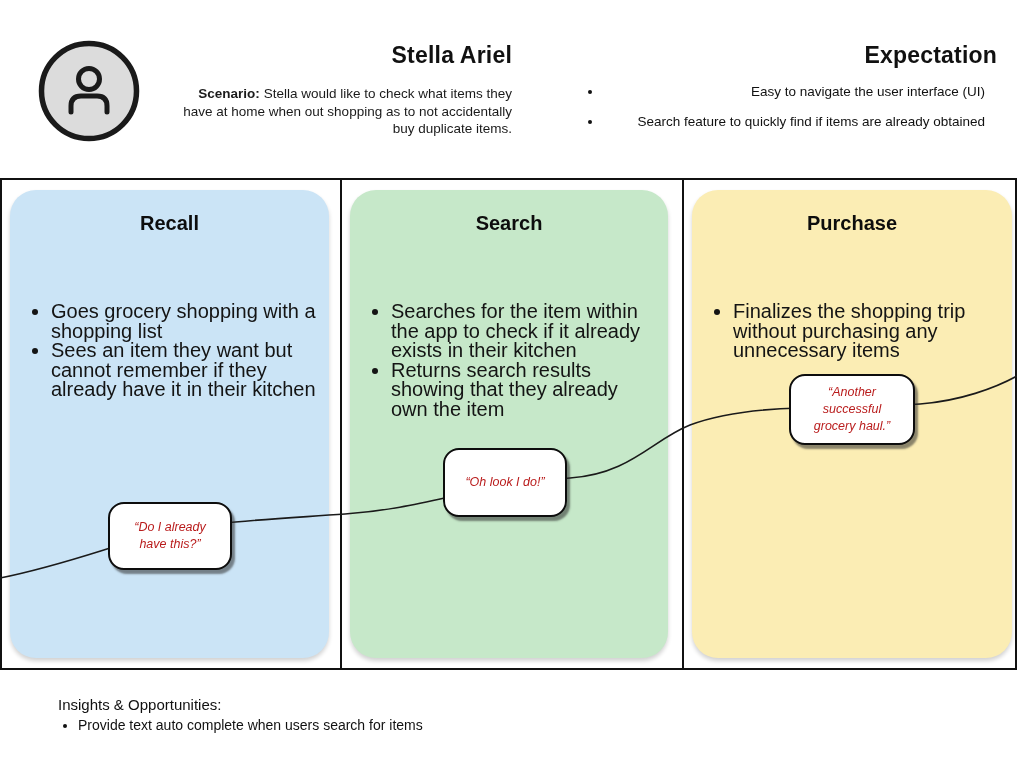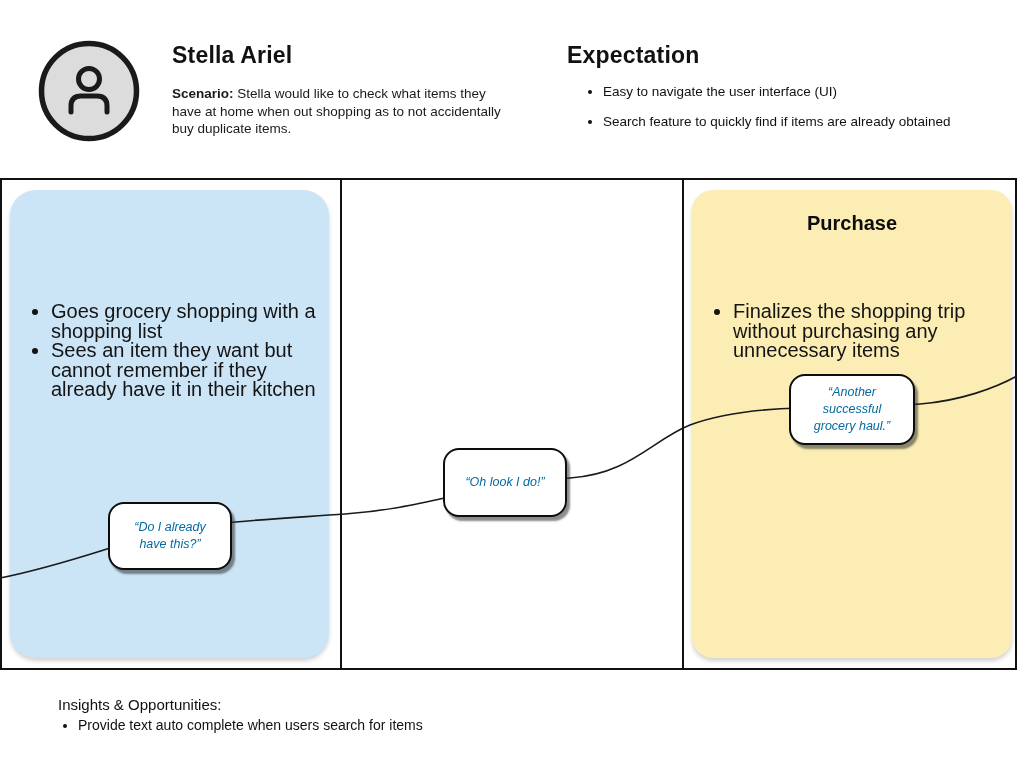--- a/index.html
+++ b/index.html
@@ -1,20 +1,20 @@
 <!DOCTYPE html>
 <html><head>
 <meta charset="utf-8">
 <style>
   * { margin: 0; padding: 0; box-sizing: border-box; }
   html, body { width: 1017px; height: 768px; background: #ffffff; overflow: hidden; }
   body { font-family: "Liberation Sans", "DejaVu Sans", sans-serif; color: #111; position: relative; }
 
   
-  .header { position: absolute; left: 0; top: 0; width: 862px; height: 178px; }
+  .header { position: absolute; left: 0; top: 0; width: 862px; height: 178px; text-align: right; }
   .avatar-wrap { position: absolute; left: 38px; top: 40px; width: 102px; height: 102px; }
   .persona-block { position: absolute; left: 172px; top: 42px; width: 340px; }
   .persona-name { font-size: 23px; font-weight: 800; letter-spacing: 0.2px; }
   .scenario { margin-top: 16px; font-size: 13.5px; line-height: 17.5px; color: #1a1a1a; }
   .scenario b { font-weight: 700; }
   .expectation-block { position: absolute; left: 567px; top: 42px; width: 430px; }
   .expectation-title { font-size: 23px; font-weight: 700; letter-spacing: 0.2px; }
   .expectation-list { margin: 14px 0 0 0; padding-left: 24px; font-size: 13.5px; line-height: 17.5px; }
   .expectation-list li { margin: 12px; }
 
@@ -26,40 +26,40 @@
   .gl-v      { top: 0; width: 1.5px; height: 492px; z-index: 0; }
   .gl-v1 { left: 0; }
   .gl-v2 { left: 340px; }
   .gl-v3 { left: 682px; }
   .gl-v4 { left: 1015px; }
 
   .stage-card { position: absolute; top: 12px; height: 468px; border-radius: 26px; z-index: 1;
                 box-shadow: 0 3px 4px rgba(0,0,0,0.18); }
   .stage-recall   { left: 10px;  width: 319px; }
   .stage-search   { left: 350px; width: 318px; }
-  .stage-purchase { left: 692px; width: 320px; border-radius: 21px; }
+  .stage-purchase { left: 692px; width: 320px; }
   .stage-header { position: absolute; left: 0; top: 0; width: 100%; height: 66px;
                   display: flex; align-items: center; justify-content: center;
                   font-size: 20px; font-weight: 800; color: #0d0d0d; }
   .stage-actions { position: absolute; left: 20px; top: 112px; right: 8px;
                    font-size: 20px; line-height: 19.5px; color: #141414; }
   .stage-actions ul { margin: 0; padding-left: 21px; }
   .stage-actions li { margin: 0; }
 
   
   .curve-svg { position: absolute; left: 0; top: 0; width: 1017px; height: 492px;
                z-index: 3; pointer-events: none; }
 
   
   .quote-bubble { position: absolute; background: #ffffff; border: 2.5px solid #0d0d0d;
                   border-radius: 16px; z-index: 4;
                   box-shadow: 3px 4px 2px rgba(45,45,45,0.55);
                   display: flex; align-items: center; justify-content: center;
                   text-align: center; font-style: italic; font-size: 12.5px;
-                  line-height: 17px; color: #0369a1; padding: 6px 10px; }
+                  line-height: 17px; color: #b91c1c; padding: 6px 10px; }
   .qb-1 { left: 108px; top: 324px; width: 124px; height: 68px; }
   .qb-2 { left: 443px; top: 270px; width: 124px; height: 69px; }
   .qb-3 { left: 789px; top: 196px; width: 126px; height: 71px; }
 
   
   .insights { position: absolute; left: 58px; top: 696px; width: 700px; }
   .insights-title { font-size: 15px; font-weight: 400; }
   .insights-list { margin: 3px 0 0 0; padding-left: 20px; font-size: 14px; line-height: 18px; }
 </style>
 </head>
@@ -92,28 +92,38 @@
 <div class="journey">
 
   <div class="gridline gl-top"></div>
   <div class="gridline gl-bottom"></div>
   <div class="gridline gl-v gl-v1"></div>
   <div class="gridline gl-v gl-v2"></div>
   <div class="gridline gl-v gl-v3"></div>
   <div class="gridline gl-v gl-v4"></div>
 
   <div class="stage-card stage-recall" style="background:#CBE4F6;">
+    <div class="stage-header">Recall</div>
     <div class="stage-actions">
       <ul>
         <li>Goes grocery shopping with a shopping list</li>
         <li>Sees an item they want but cannot remember if they already have it in their kitchen</li>
       </ul>
     </div>
   </div>
 
+  <div class="stage-card stage-search" style="background:#C6E8C9;">
+    <div class="stage-header">Search</div>
+    <div class="stage-actions">
+      <ul>
+        <li>Searches for the item within the app to check if it already exists in their kitchen</li>
+        <li>Returns search results showing that they already own the item</li>
+      </ul>
+    </div>
+  </div>
 
   <div class="stage-card stage-purchase" style="background:#FBEDB4;">
     <div class="stage-header">Purchase</div>
     <div class="stage-actions">
       <ul>
         <li>Finalizes the shopping trip without purchasing any unnecessary items</li>
       </ul>
     </div>
   </div>
 

